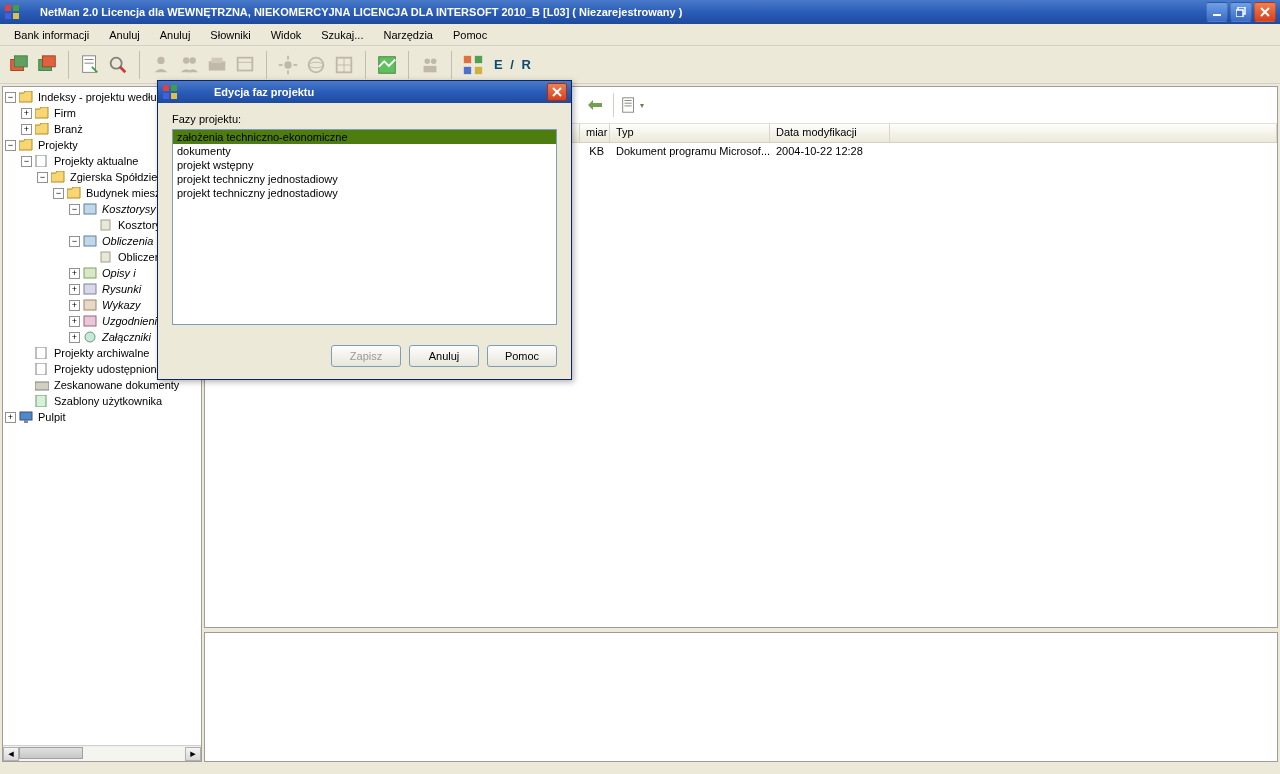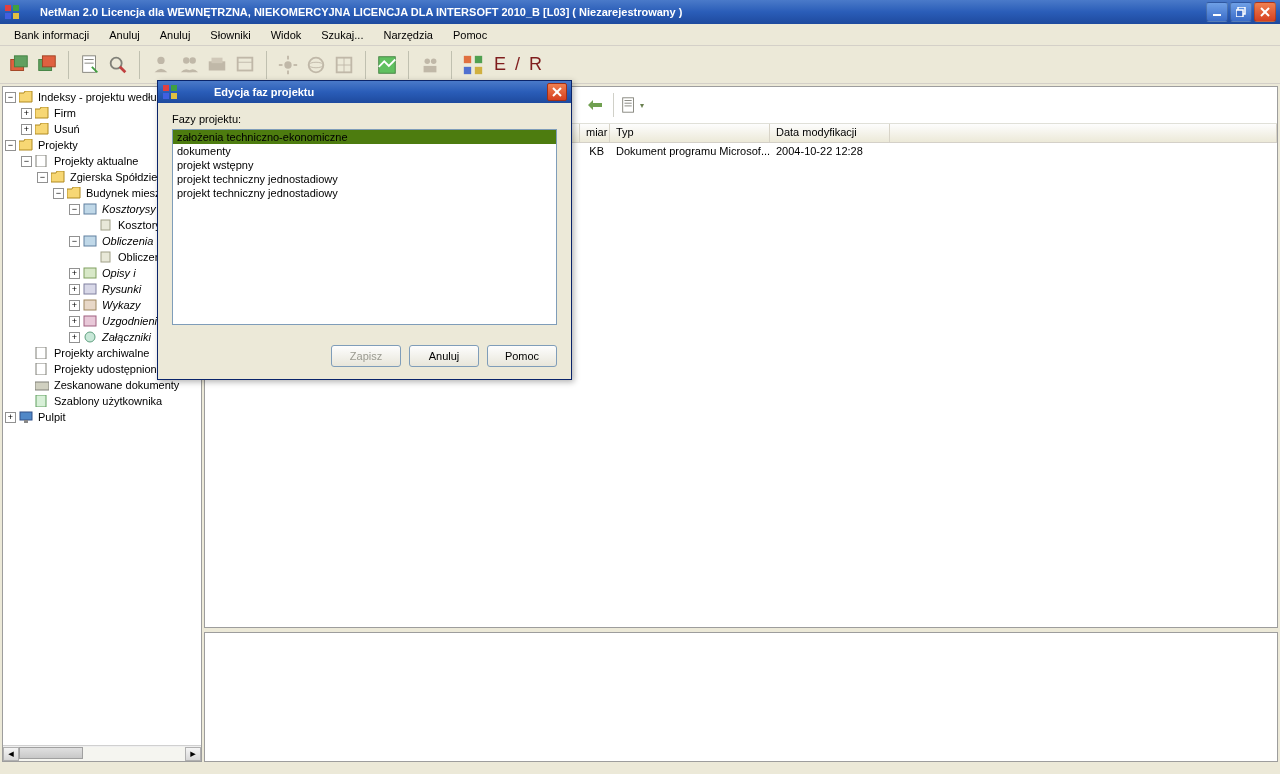--- a/index.html
+++ b/index.html
@@ -13,21 +13,21 @@
 .win-btn.min, .win-btn.max { background: linear-gradient(#6fa0e6,#3a6cc8); color:#fff; }
 .win-btn.close { background: linear-gradient(#f08050,#d64020); color:#fff; }
 
 .menubar { height: 22px; background: #ece9d8; padding: 0 6px; display: flex; align-items: center; gap: 4px; border-bottom: 1px solid #d4d0c8; }
 .menubar .mitem { padding: 2px 8px; cursor: pointer; }
 
 .toolbar { height: 38px; background: #ece9d8; padding: 4px 6px; display: flex; align-items: center; gap: 2px; border-bottom: 1px solid #d4d0c8; }
 .toolbar .sep { width: 1px; height: 28px; background: #c0c0b0; margin: 0 6px; }
 .tbtn { width: 26px; height: 28px; display: flex; align-items: center; justify-content: center; border: 1px solid transparent; border-radius: 2px; cursor: pointer; color:#8a8a80; }
 .tbtn svg { width: 22px; height: 22px; }
-.er-label { margin-left: 6px; color: #7f1d1d; font-weight: normal; letter-spacing: 2px; font-size: 18px;}
+.er-label { margin-left: 6px; color: #0c4a6e; font-weight: bold; letter-spacing: 2px; font-size: 13px;}
 
 .content { position: relative; height: calc(774px - 24px - 22px - 38px - 10px); display: flex; }
 .statusbar { height: 10px; background: #ece9d8; }
 
 .tree-pane { width: 200px; background: #fff; border: 1px solid #9d9d9d; margin: 2px; position: relative; overflow: hidden; }
 .tree { padding: 2px 2px 20px 2px; font-size: 11px; line-height: 16px; white-space: nowrap; }
 .trow { display: flex; align-items: center; height: 16px; }
 .trow .exp { width: 11px; height: 11px; border: 1px solid #919191; margin-right: 2px; display: inline-flex; align-items: center; justify-content: center; font-size: 9px; line-height:9px; color:#000; cursor: pointer; background:#fff;}
 .trow .noexp { width: 11px; height: 11px; margin-right: 2px; display:inline-block;}
 .trow .ticon { width: 16px; height: 14px; margin-right: 2px; display: inline-flex; align-items: center; justify-content: center;}
@@ -250,21 +250,21 @@
           <span class="tlabel">Firm</span>
         </div>
       <div class="trow">
           <span class="ind" style="width:16px"></span>
           <span class="exp">+</span>
           <span class="ticon folder">
             <svg class="pix-icon" viewBox="0 0 14 12">
               <path d="M0 2 L5 2 L6 0 L13 0 L13 11 L0 11 Z"></path>
             </svg>
           </span>
-          <span class="tlabel">Usuń</span>
+          <span class="tlabel">Branż</span>
         </div>
       <div class="trow">
           <span class="ind" style="width:0px"></span>
           <span class="exp">−</span>
           <span class="ticon folder">
             <svg class="pix-icon" viewBox="0 0 14 12">
               <path d="M0 2 L5 2 L6 0 L13 0 L13 11 L0 11 Z"></path>
             </svg>
           </span>
           <span class="tlabel">Projekty</span>

